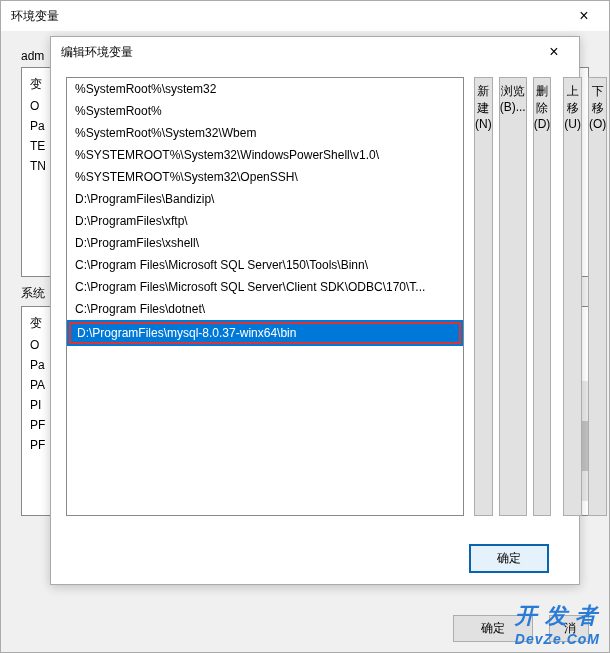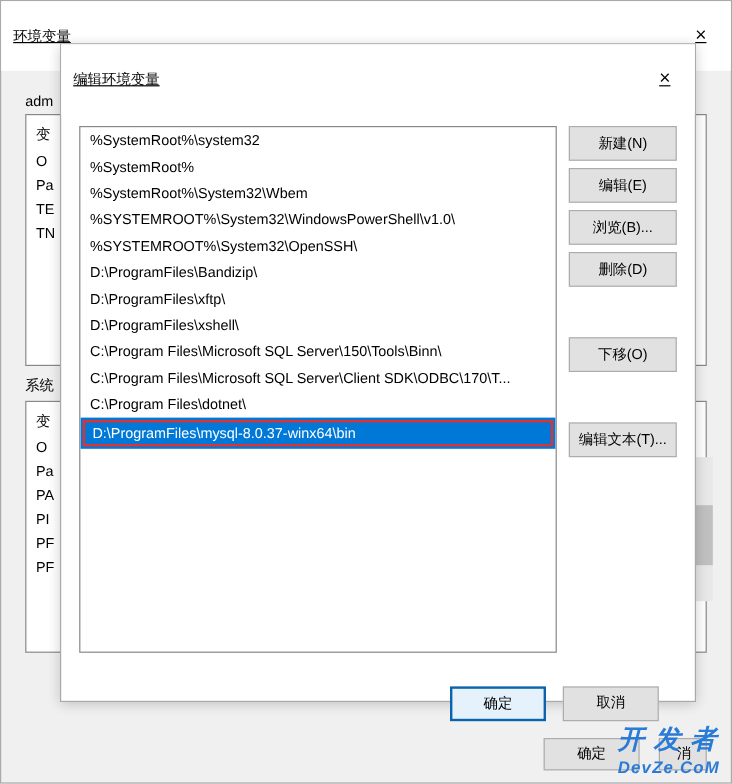--- a/index.html
+++ b/index.html
@@ -18,24 +18,23 @@
       border: 1px solid #aaa;
     }
     .window.parent {
       left: 0; top: 0; width: 610px; height: 653px;
       background: #f0f0f0;
     }
     .titlebar {
       display: flex;
       align-items: center;
       justify-content: space-between;
-      padding: 20px 10px;
-      font-size: 12px;
-      background: #fff;
-      text-decoration: underline;
+      padding: 6px 10px;
+      font-size: 12px;
+      background: #fff;
     }
     .close-x {
       font-size: 16px;
       width: 30px;
       text-align: center;
       cursor: pointer;
     }
     .parent-body {
       padding: 10px 20px;
     }
@@ -103,21 +102,21 @@
       background: #0078d7;
       color: #fff;
     }
     .highlight-box {
       border: 2px solid #d33;
       margin: -2px;
       padding: 2px 6px;
     }
     .side-buttons {
       display: flex;
-      flex-direction: column;
+      flex-direction: row;
       gap: 6px;
       width: 90px;
     }
     .side-buttons .spacer { height: 30px; }
     .side-buttons .btn { width: 90px; padding: 5px 0; }
     .scrollbar-bg {
       position: absolute;
       right: 15px;
       top: 380px;
       width: 16px;
@@ -208,31 +207,30 @@
         <div class="list-item">D:\ProgramFiles\xshell\</div>
         <div class="list-item">C:\Program Files\Microsoft SQL Server\150\Tools\Binn\</div>
         <div class="list-item">C:\Program Files\Microsoft SQL Server\Client SDK\ODBC\170\T...</div>
         <div class="list-item">C:\Program Files\dotnet\</div>
         <div class="list-item selected" style="padding: 4px;">
           <div class="highlight-box">D:\ProgramFiles\mysql-8.0.37-winx64\bin</div>
         </div>
       </div>
     <div class="side-buttons">
       <div class="btn">新建(N)</div>
-      <div class="btn">编辑(E)</div>
       <div class="btn">浏览(B)...</div>
       <div class="btn">删除(D)</div>
       <div class="spacer"></div>
+      <div class="btn">上移(U)</div>
       <div class="btn">下移(O)</div>
       <div class="spacer"></div>
       <div class="btn">编辑文本(T)...</div>
     </div>
   </div>
   <div class="dialog-footer">
     <div class="btn primary">确定</div>
-    <div class="btn">取消</div>
   </div>
 </div>
 
 <div class="watermark">
   <span>开 发 者</span>
   <span class="sub">DevZe.CoM</span>
 </div>
 
 </body></html>

